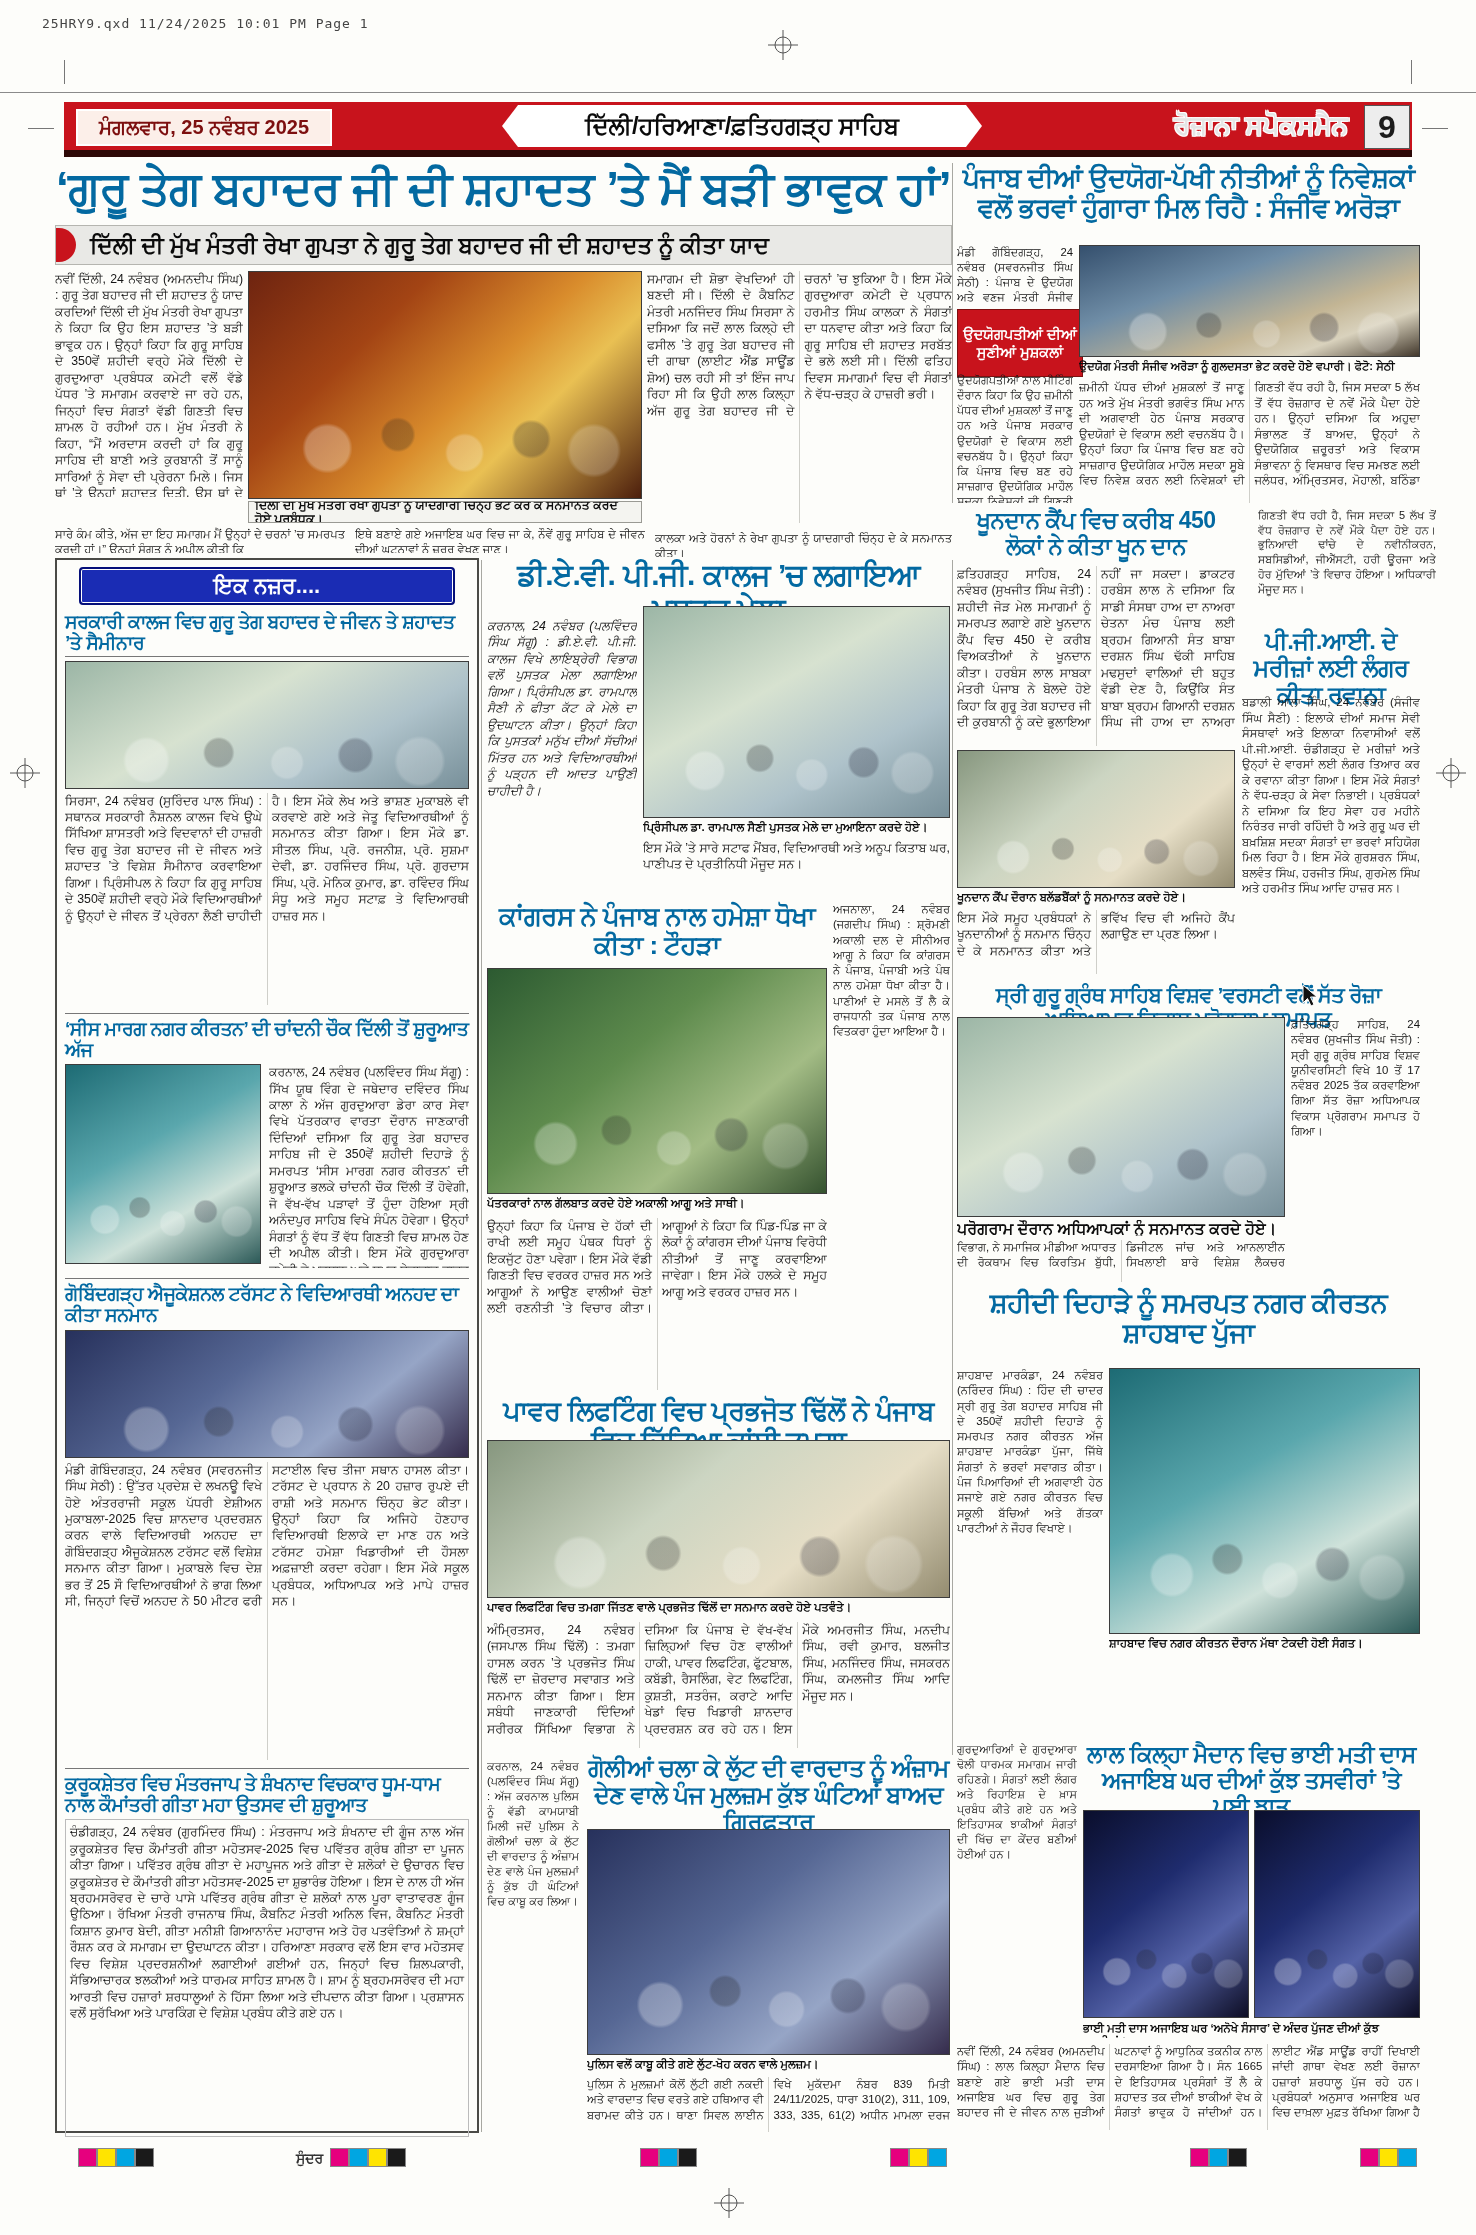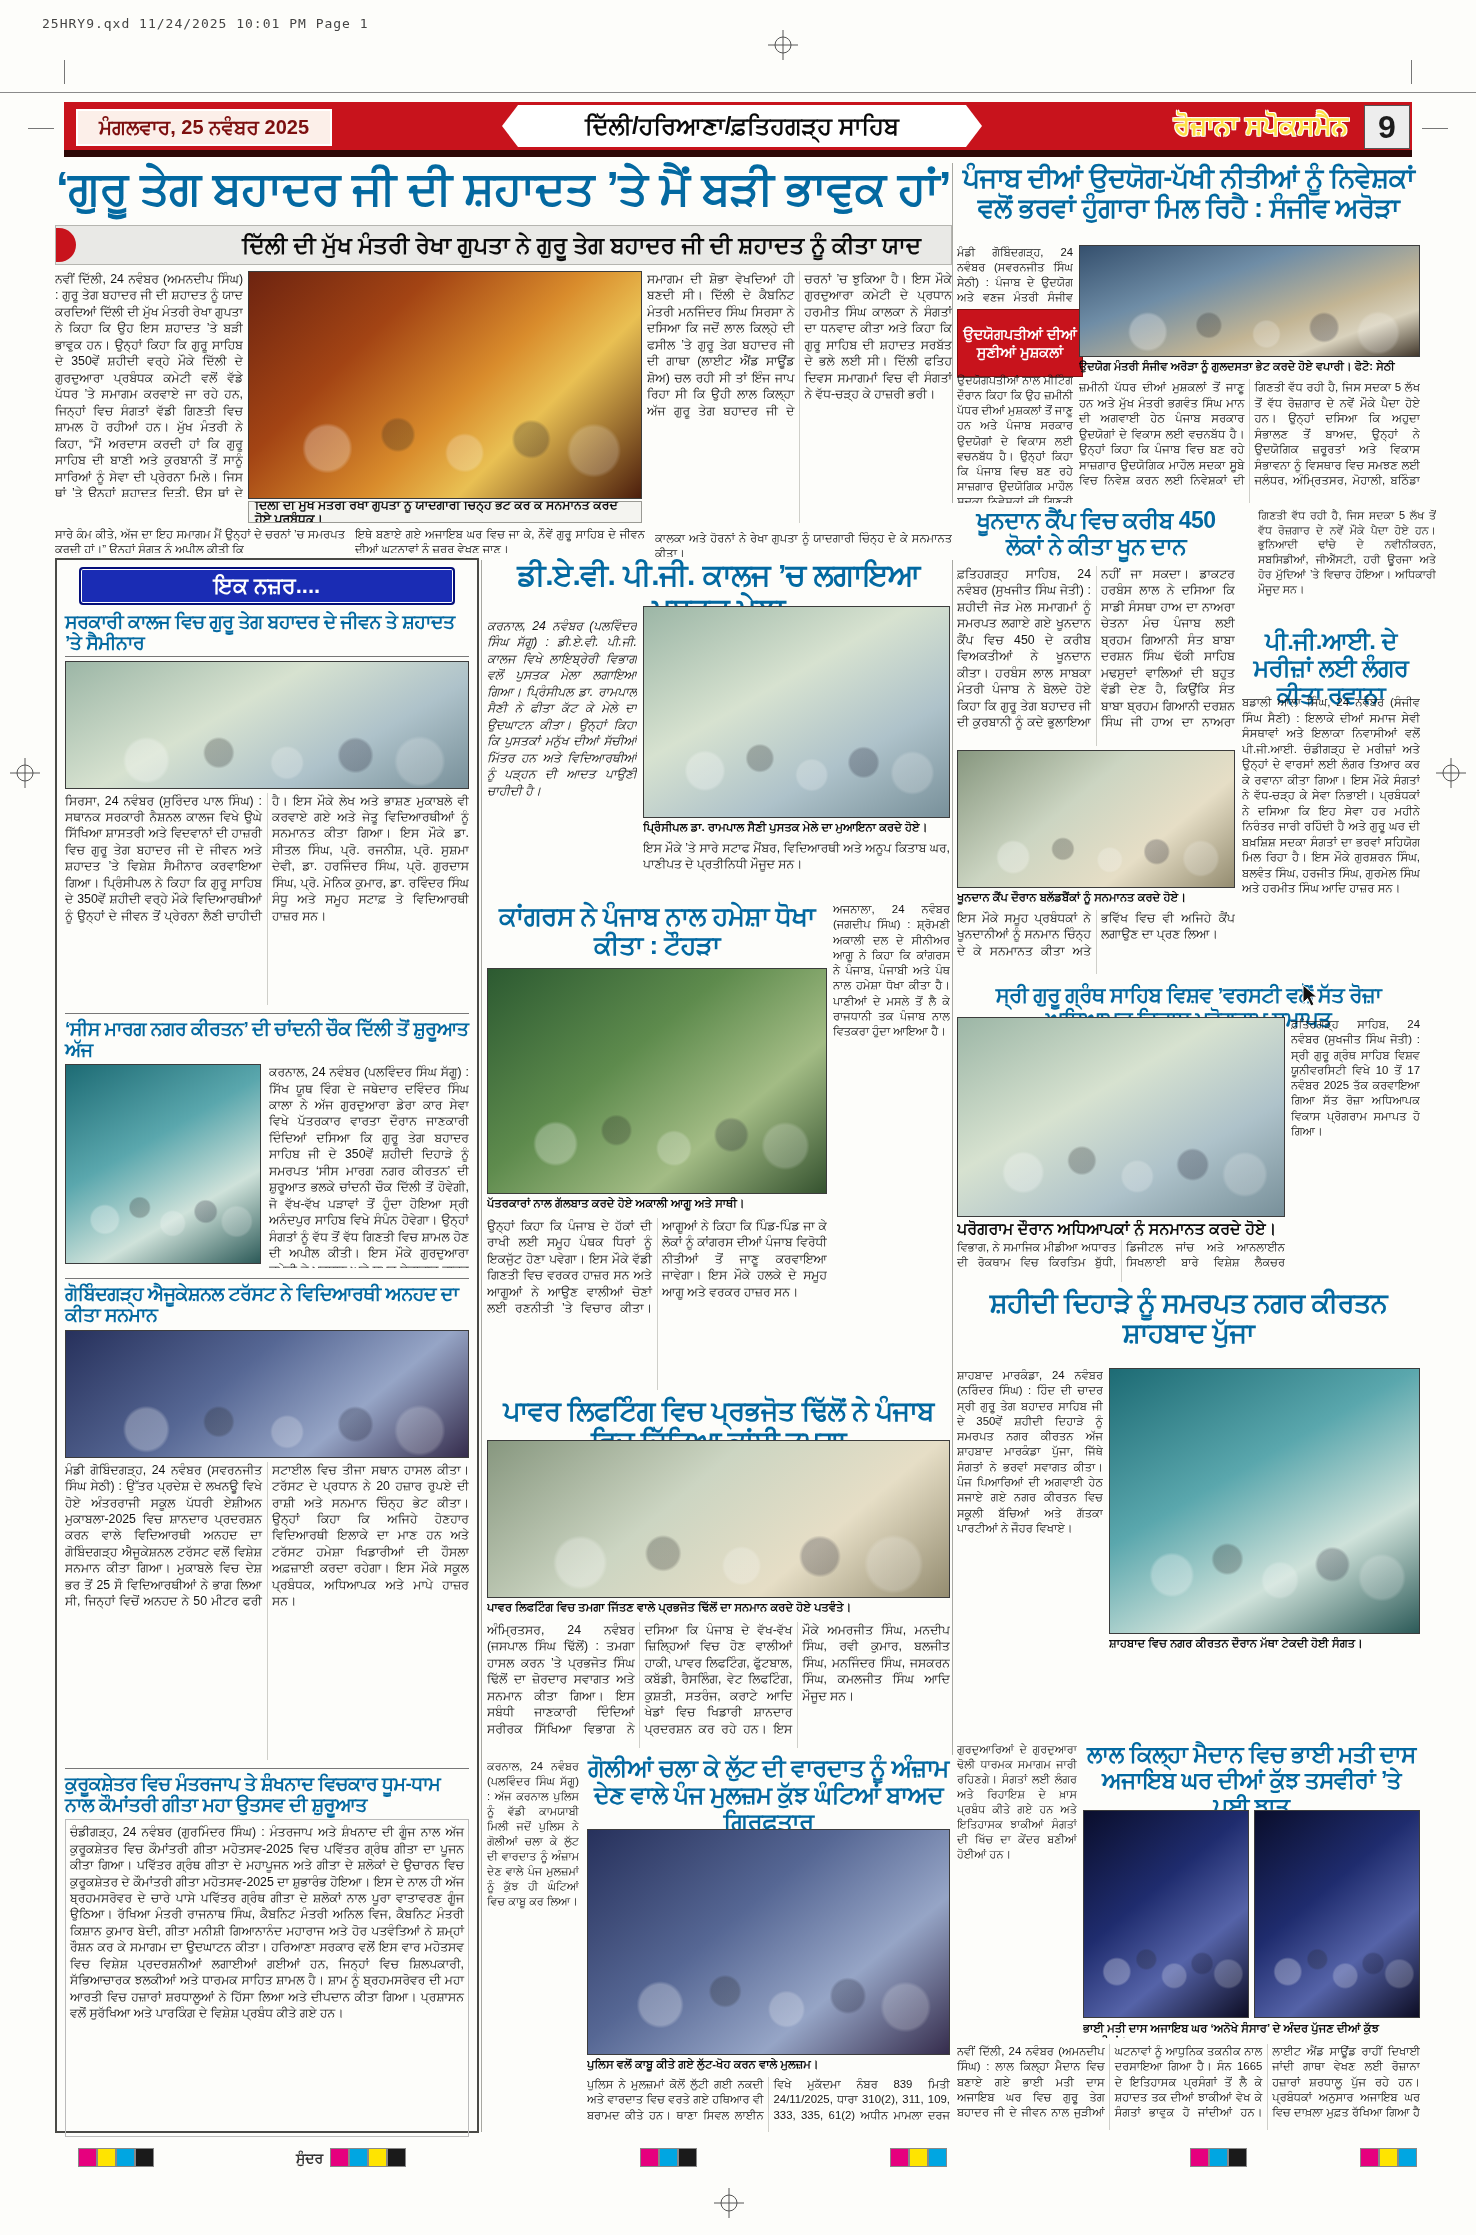--- a/index.html
+++ b/index.html
@@ -14,35 +14,35 @@
   .reg svg{display:block}
   
   .masthead{position:absolute;left:64px;top:102px;width:1348px;height:48px;background:#c8131c;}
   .mast-rule{position:absolute;left:64px;top:150px;width:1348px;height:7px;background:#2d0806;}
   .datebox{position:absolute;left:12px;top:7px;width:252px;height:33px;background:#fdeeе8;background:#fcefe9;
            border:2px solid #fff;display:flex;align-items:center;justify-content:center;
            font-weight:bold;font-size:20px;color:#7d0f0f;}
   .sectionbanner{position:absolute;left:438px;top:3px;width:480px;height:42px;background:#fff;
            clip-path:polygon(16px 0,464px 0,480px 50%,464px 100%,16px 100%,0 50%);
            display:flex;align-items:center;justify-content:center;font-weight:800;font-size:24px;color:#0a0a0a;}
-  .paperlogo{position:absolute;right:64px;top:8px;font-size:26px;font-weight:900;color:#fde047;
+  .paperlogo{position:absolute;right:64px;top:8px;font-size:26px;font-weight:900;color:#e5e5e5;
            text-shadow:-1px -1px 0 #fff,1px -1px 0 #fff,-1px 1px 0 #fff,1px 1px 0 #fff;}
   .pagebox{position:absolute;right:2px;top:3px;width:44px;height:42px;background:#ededed;border:1px solid #555;
            display:flex;align-items:center;justify-content:center;font-size:32px;font-weight:800;color:#1c1c1c;}
   
   .block{position:absolute;}
   .hl{font-weight:800;color:#0369a1;line-height:1.12;letter-spacing:-0.5px;}
   .hl-xl{font-size:46px;text-align:center;}
   .hl-lg{font-size:27px;text-align:center;}
   .hl-md{font-size:23px;text-align:center;}
   .hl-sm{font-size:19px;}
   .subbar{background:#e9e9e6;border:1px solid #b5b5b0;display:flex;align-items:center;
           font-weight:800;font-size:23px;color:#0a0a0a;}
   .subbar .dot{width:20px;height:34px;background:#c8131c;border-radius:0 20px 20px 0;margin-right:14px;flex:0 0 auto;}
-  .subbar .t{flex:1;text-align:right;padding-right:30px;}
+  .subbar .t{flex:1;text-align:left;padding-right:30px;}
   .body{font-size:12.3px;line-height:1.34;text-align:justify;color:#161616;overflow:hidden;}
   .cols2{column-count:2;column-gap:10px;column-rule:1px solid #cfcfc9;}
   .cols3{column-count:3;column-gap:10px;column-rule:1px solid #cfcfc9;}
   .caption{font-size:12.5px;font-weight:bold;color:#0d0d0d;line-height:1.15;overflow:hidden;}
   .capbox{border:1px solid #9a9a94;background:#f4f4f0;display:flex;align-items:center;padding:2px 6px;}
   .photo{border:1px solid #3c3c3c;box-sizing:border-box;position:relative;overflow:hidden;}
   .photo::after{content:"";position:absolute;inset:0;
      background:radial-gradient(circle at 20% 78%,rgba(255,255,255,.28) 0 6%,transparent 7%),
                 radial-gradient(circle at 38% 72%,rgba(30,30,30,.25) 0 5%,transparent 6%),
                 radial-gradient(circle at 55% 80%,rgba(255,255,255,.22) 0 6%,transparent 7%),

